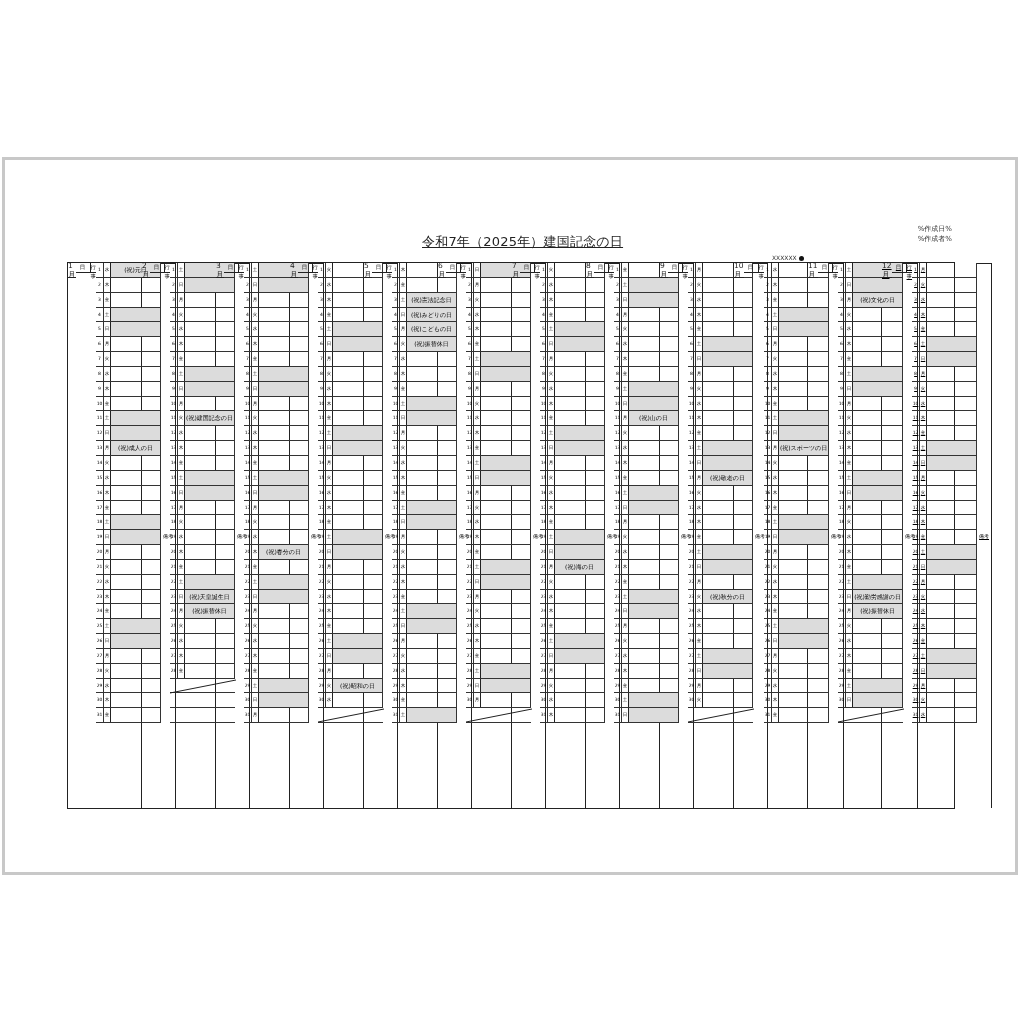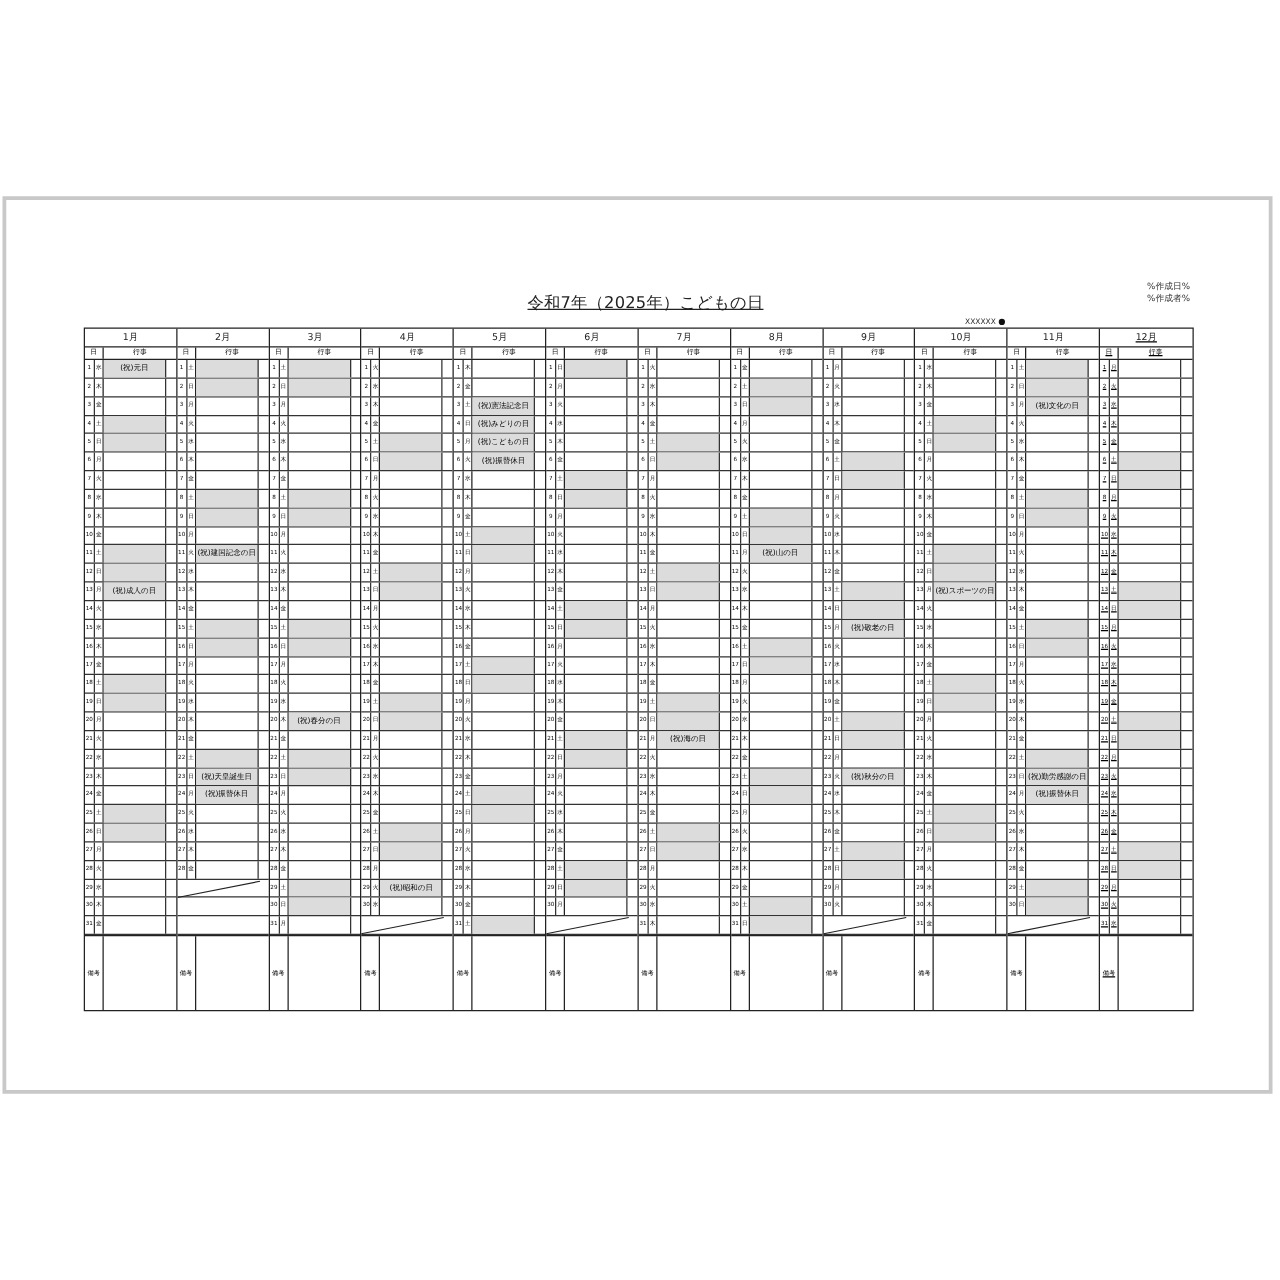--- a/index.html
+++ b/index.html
@@ -3,21 +3,21 @@
 <meta charset="utf-8">
 <style>
   html,body{margin:0;padding:0;background:#fff;}
   body{width:1024px;height:1024px;position:relative;overflow:hidden;font-family:"DejaVu Sans",sans-serif;}
   .frame{position:absolute;left:2px;top:157px;width:1016px;height:718px;border:3px solid #c8c8c8;box-sizing:border-box;}
   .title{position:absolute;left:422px;top:233px;font-size:13px;color:#222;text-decoration:underline;letter-spacing:0.2px;white-space:nowrap;}
   .meta{position:absolute;right:72px;top:224px;font-size:7px;color:#333;text-align:right;line-height:10px;}
   .stamp{position:absolute;left:772px;top:254px;font-size:6px;color:#333;white-space:nowrap;}
   .stamp .dot{display:inline-block;width:5px;height:5px;border-radius:50%;background:#111;vertical-align:middle;margin-left:2px;}
   .table{position:absolute;left:67px;top:262px;width:888px;height:547px;border:1.5px solid #222;box-sizing:border-box;display:flex;}
-  .month{width:74px;height:100%;border-right:1px solid #222;box-sizing:border-box;display:flex;flex-direction:column;}
+  .month{width:74px;height:100%;border-right:1px solid #222;box-sizing:border-box;display:flex;flex-direction:row;}
   .month:last-child{border-right:none;text-decoration:underline;}
   .mhead{height:15px;border-bottom:1px solid #222;font-size:7.5px;display:flex;align-items:center;justify-content:center;color:#222;box-sizing:border-box;}
   .shead{height:10px;border-bottom:1px solid #222;display:flex;font-size:5.5px;box-sizing:border-box;}
   .shead .d{width:15px;border-right:1px solid #222;box-sizing:border-box;text-align:center;line-height:9px;}
   .shead .e{flex:1;text-align:center;line-height:9px;}
   .rows{display:flex;flex-direction:column;}
   .row{height:14.85px;border-bottom:1px solid #333;display:flex;box-sizing:border-box;font-size:4.5px;}
   .row .dn{width:8px;border-right:1px solid #333;box-sizing:border-box;text-align:center;line-height:13px;}
   .row .wd{width:7px;border-right:1.5px solid #222;box-sizing:border-box;text-align:center;line-height:13px;}
   .row .ev{width:50px;border-right:1px solid #333;box-sizing:border-box;font-size:6px;line-height:13px;text-align:center;white-space:nowrap;overflow:hidden;}
@@ -26,21 +26,21 @@
   .row.blank{border-bottom:1px solid #333;position:relative;}
   .row.blank svg{position:absolute;left:0;top:0;}
   .remarks{flex:1;display:flex;border-top:1px solid #222;}
   .remarks .rl{width:15px;border-right:1px solid #222;box-sizing:border-box;font-size:5px;display:flex;align-items:center;justify-content:center;}
   .remarks .rv{flex:1;}
 </style>
 </head>
 <body>
 
 <div class="frame"></div>
-<div class="title">令和7年（2025年）こどもの日</div>
+<div class="title">令和7年（2025年）建国記念の日</div>
 <div class="meta">
   <div>%作成日%</div>
   <div>%作成者%</div>
 </div>
 <div class="stamp"><span>XXXXXX</span><span class="dot"></span></div>
 
 <div class="table" id="cal">
     <div class="month">
       <div class="mhead">1月</div>
       <div class="shead">

